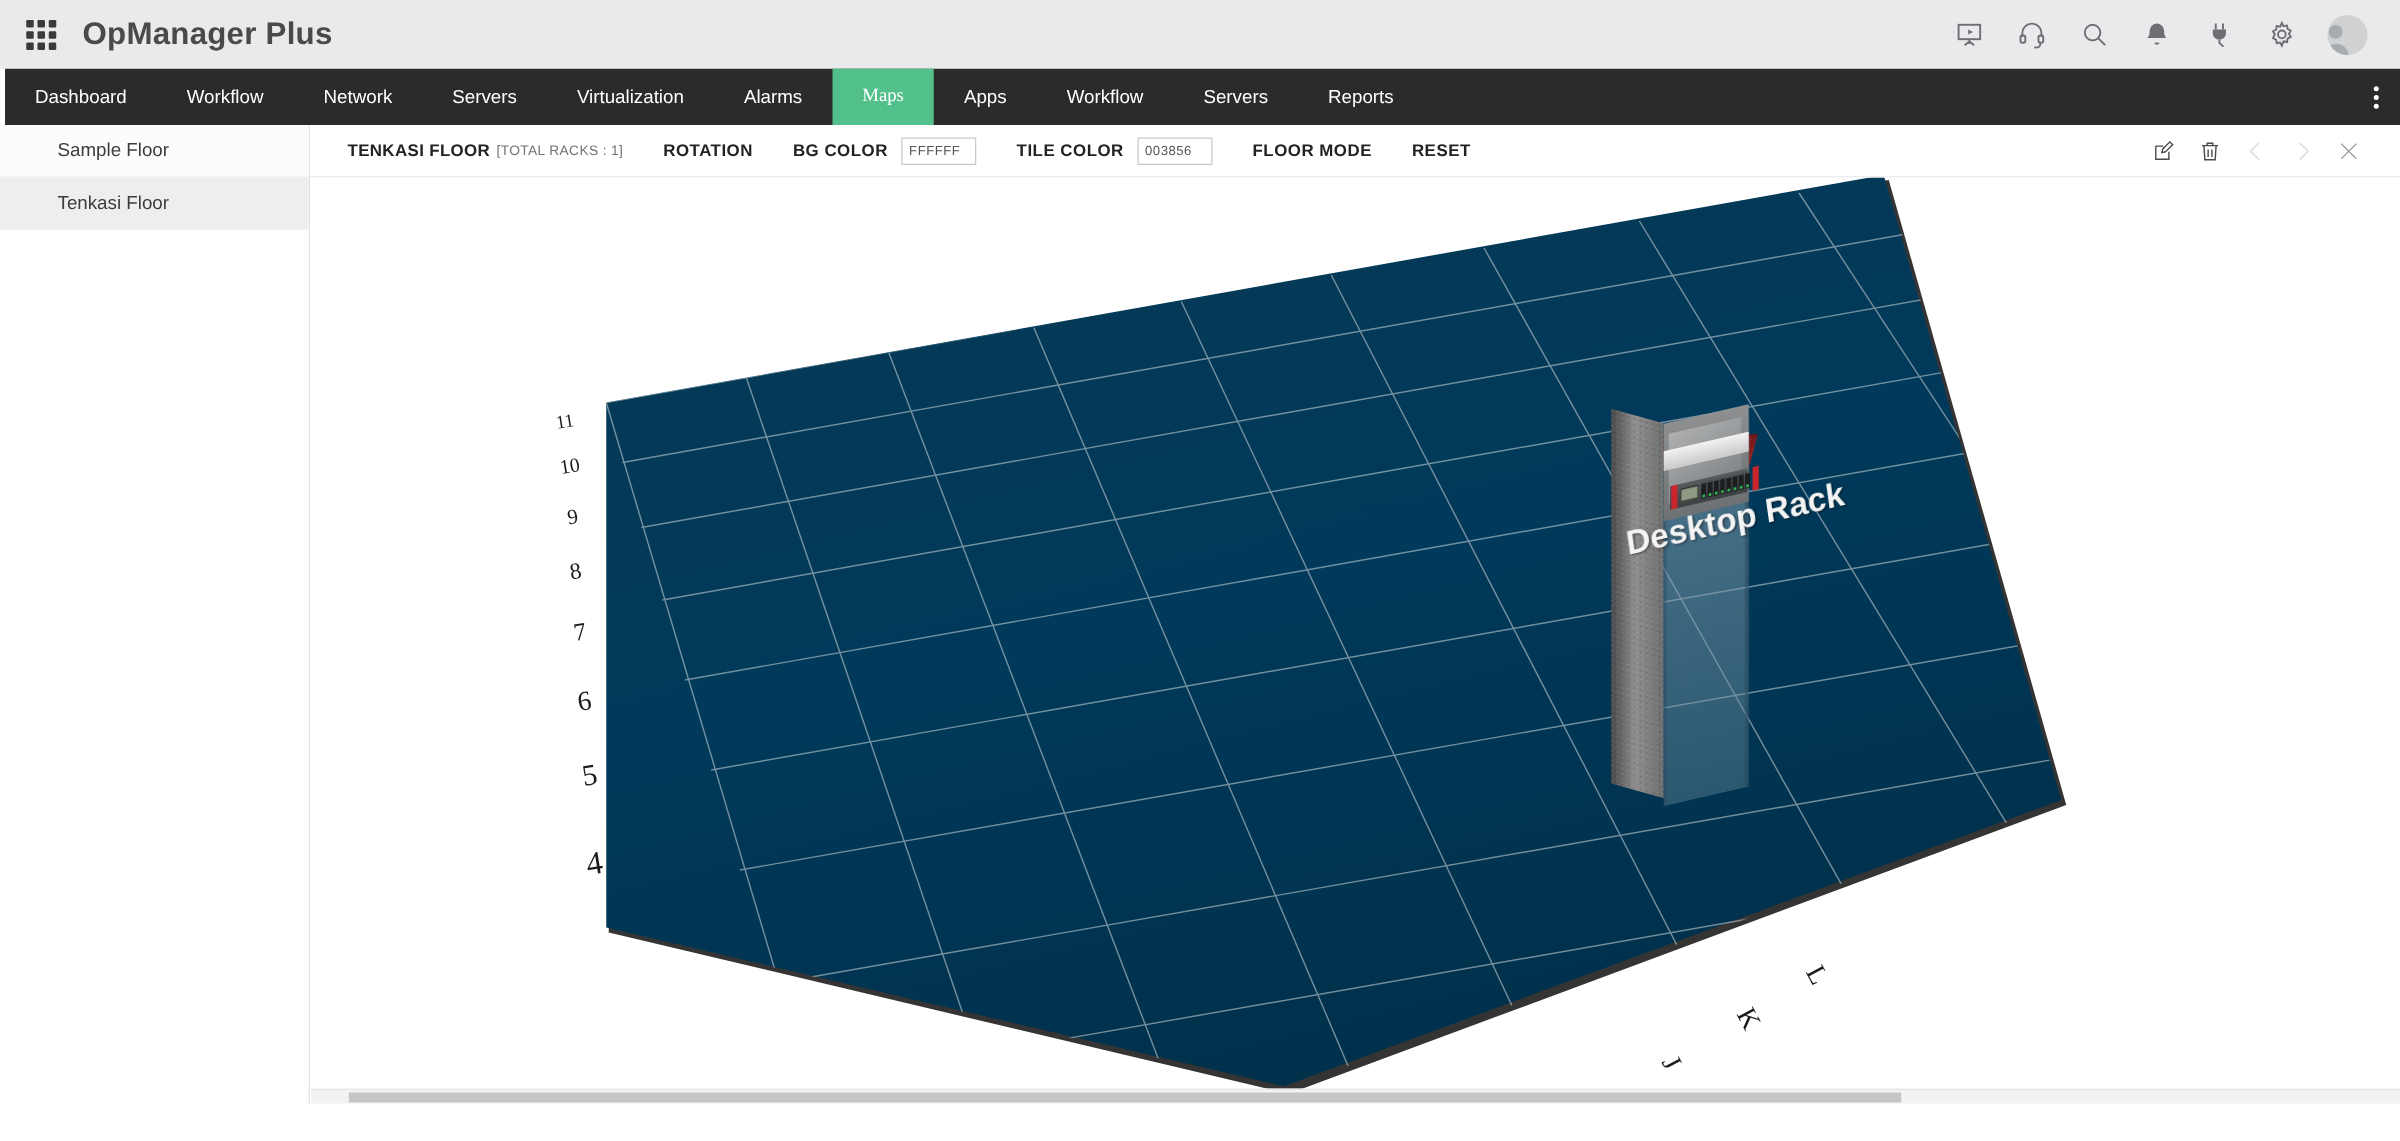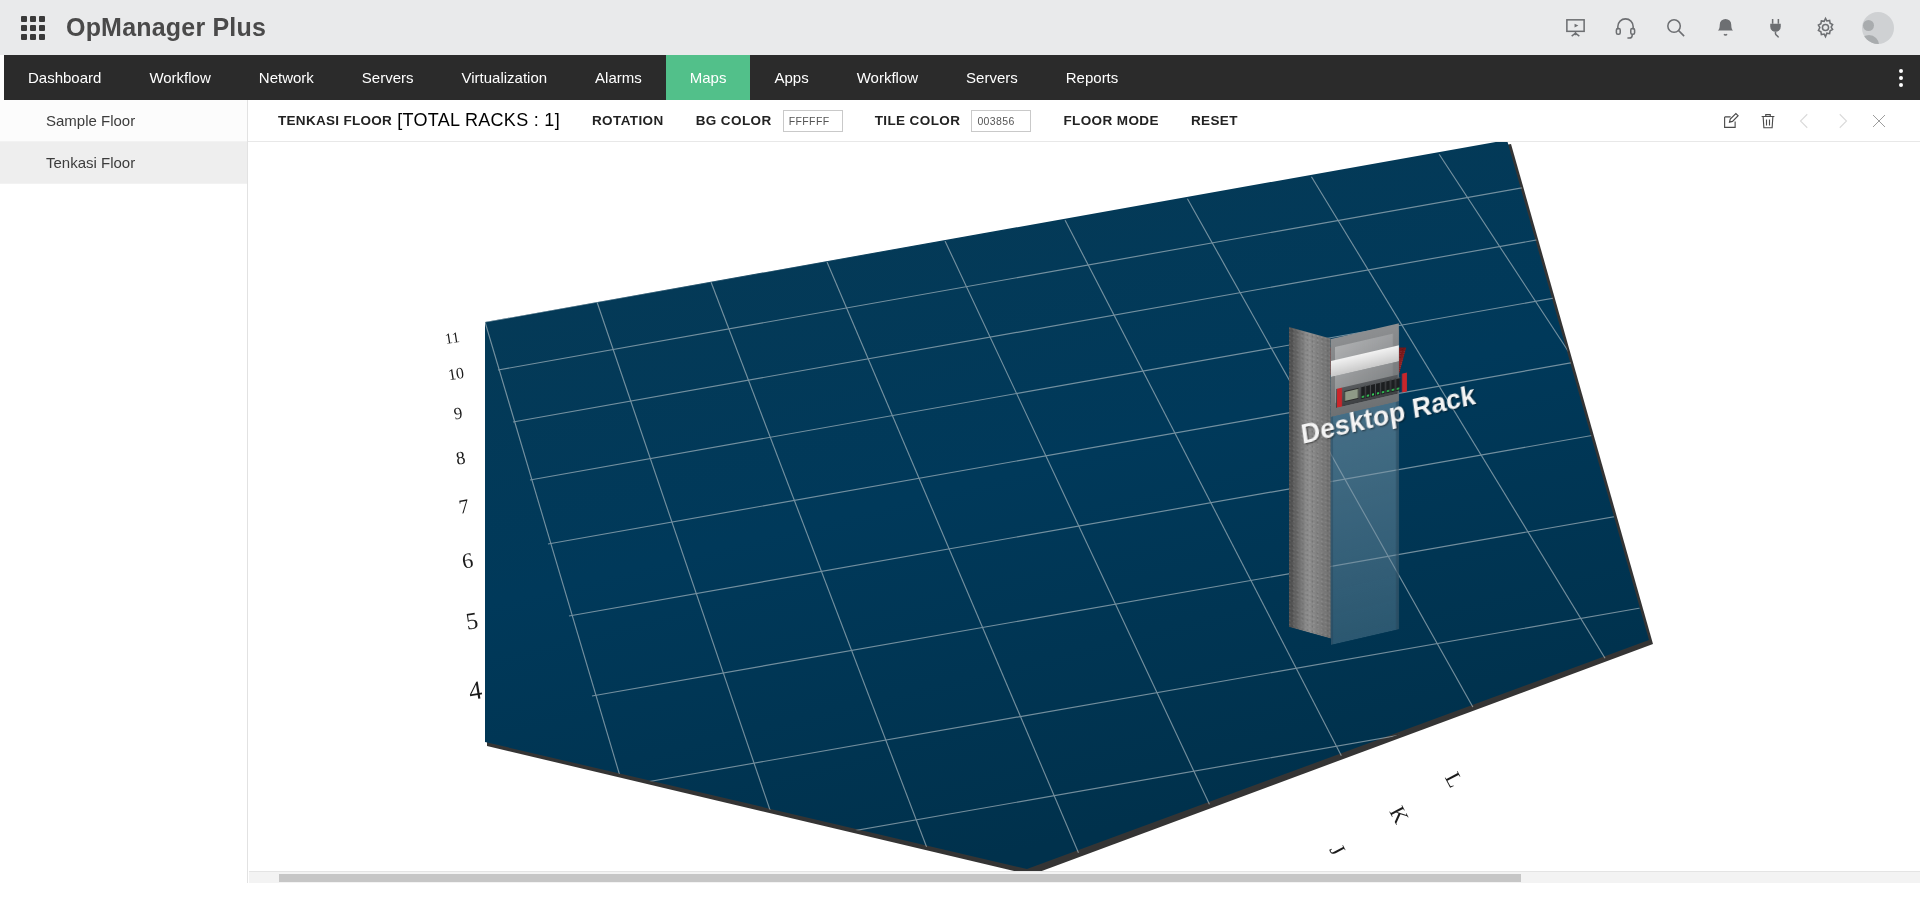--- a/index.html
+++ b/index.html
@@ -47,21 +47,21 @@
 
   
   #nav-bar {
     position: absolute; top: 55px; left: 4px; width: 1920px; height: 45px;
     background: #2b2b2b; display: flex; align-items: stretch;
   }
   #nav-bar .navitem {
     display: flex; align-items: center; padding: 0 24px;
     color: #ffffff; font-size: 15px; cursor: pointer; white-space: nowrap;
   }
-  #nav-bar .navitem.active { background: #52c08a; }
+  #nav-bar .navitem.active { background: #52c08a; font-family: Liberation Serif, serif; }
   #nav-kebab {
     margin-left: auto; width: 46px; display: flex; flex-direction: column;
     align-items: center; justify-content: center; gap: 3px; cursor: pointer;
   }
   #nav-kebab i { width: 4px; height: 4px; border-radius: 50%; background: #fff; }
 
   
   #sidebar {
     position: absolute; top: 100px; left: 0; width: 248px; height: 813px;
     background: #ffffff; border-right: 1px solid #e2e2e2;
@@ -83,21 +83,21 @@
   
   #floor-toolbar {
     position: absolute; top: 100px; left: 248px; width: 1672px; height: 42px;
     display: flex; align-items: center; background: #ffffff;
     border-bottom: 1px solid #e8e8e8; padding-left: 30px;
   }
   #floor-name {
     font-size: 13.5px; font-weight: bold; color: #222; letter-spacing: .3px;
   }
   #floor-racks {
-    font-size: 18px; color: #000000; margin-left: 5px; letter-spacing: .3px;
+    font-size: 11px; color: #737373; margin-left: 5px; letter-spacing: .3px;
   }
   .tb-btn {
     font-size: 13.5px; font-weight: bold; color: #222;
     letter-spacing: .4px; margin-left: 32px; cursor: pointer; white-space: nowrap;
   }
   .tb-label {
     font-size: 13.5px; font-weight: bold; color: #222;
     letter-spacing: .4px; margin-left: 32px; white-space: nowrap;
   }
   .color-input {

